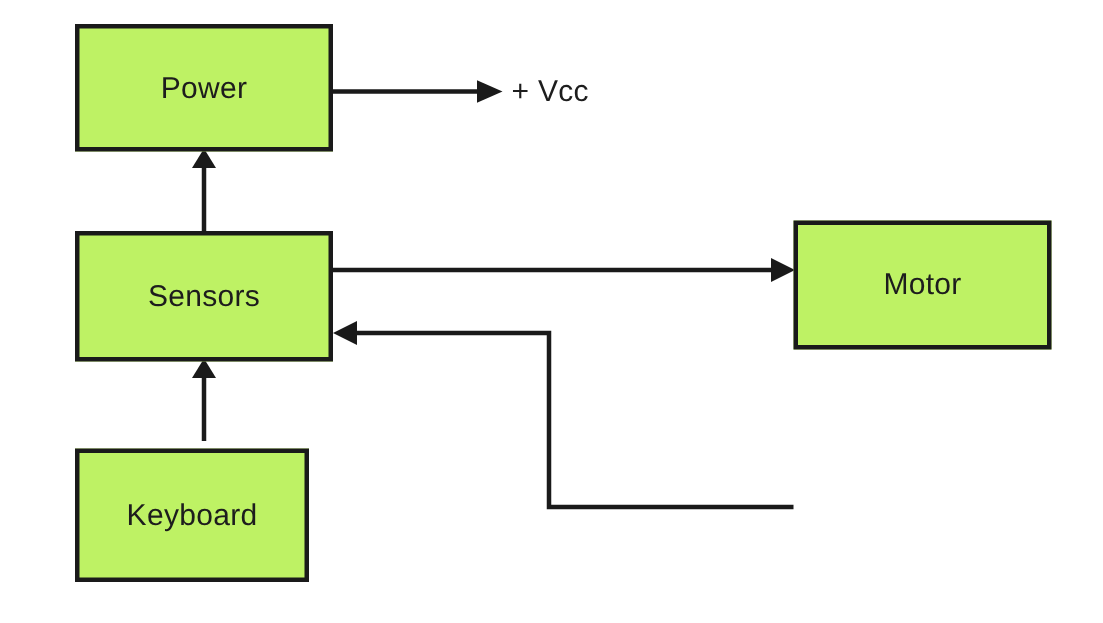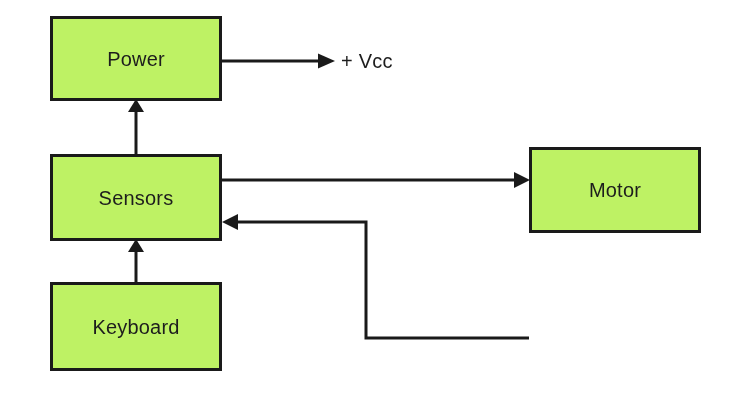--- a/index.html
+++ b/index.html
@@ -53,21 +53,21 @@
     line-height: 1;
     color: #1d1d1d;
     letter-spacing: 0.2px;
     white-space: nowrap;
     z-index: 6;
     user-select: none;
   }
   
   #block-power    { left: 50px;  top: 16px;  width: 172px; height: 85px; }
   #block-control  { left: 50px;  top: 154px; width: 172px; height: 87px; }
-  #block-keyboard { left: 50px;  top: 282px; width: 172px; height: 89px; }
+  #block-keyboard { left: 50px;  top: 299px; width: 156px; height: 89px; }
   #block-motor    { left: 529px; top: 137px; width: 172px; height: 86px; margin-top: 10px; }
   #block-sensors  { left: 529px; top: 294px; width: 172px; height: 89px; }
   #label-vcc      { left: 341px; top: 51px; }
 </style>
 </head>
 <body>
 
 <div id="diagram-canvas">
 
   <svg id="wires-layer" viewBox="0 0 735 415" width="735" height="415" xmlns="http://www.w3.org/2000/svg">

